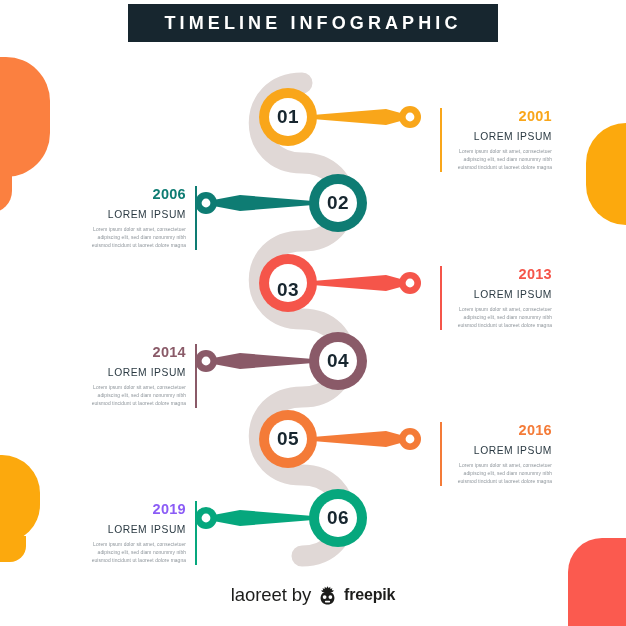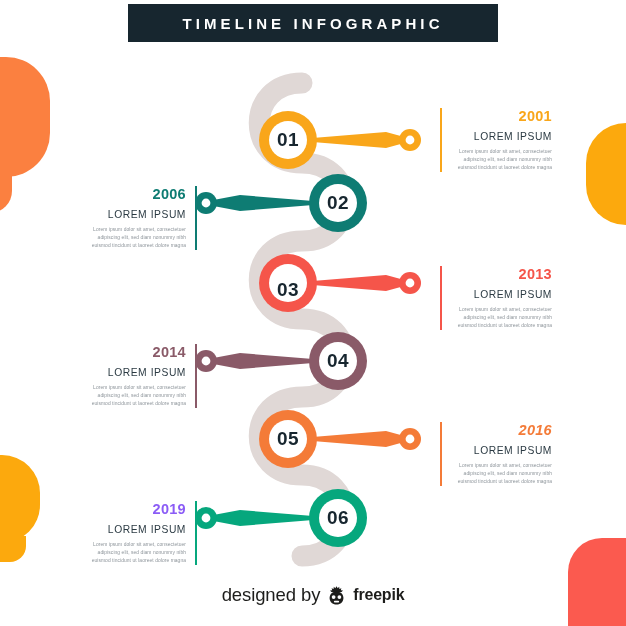--- a/index.html
+++ b/index.html
@@ -64,21 +64,21 @@
     position: absolute;
     left: 128px; top: 4px;
     width: 370px; height: 38px;
     background: #17262f;
     display: flex;
     align-items: center;
     justify-content: center;
   }
   .header-title {
     color: #ffffff;
-    font-size: 15px;
+    font-size: 18px;
     font-weight: bold;
     letter-spacing: 4.1px;
     white-space: nowrap;
   }
 
   
   .snake {
     position: absolute;
     left: 0; top: 0;
     width: 626px; height: 626px;
@@ -180,21 +180,21 @@
   <svg class="snake" viewBox="0 0 626 626" width="626" height="626">
     <path d="M 302 83
              C 245 83, 245 163, 302 163
              C 359 163, 359 241, 302 241
              C 245 241, 245 319, 302 319
              C 359 319, 359 397, 302 397
              C 245 397, 245 475, 302 475
              C 359 475, 359 556, 302 556" fill="none" stroke="#e0d8d6" stroke-width="21" stroke-linecap="round"></path>
   </svg>
 
-  <div class="marker" style="left:258px; top:110px;">
+  <div class="marker" style="left:258px; top:87px;">
     <svg width="180" height="60" viewBox="0 0 180 60">
       <path d="M 30 30 L 128 22 L 150 28 L 150 32 L 128 38 Z" fill="#f9a61a"></path>
       <circle cx="30" cy="30" r="29" fill="#f9a61a"></circle>
       <circle cx="30" cy="30" r="19" fill="#ffffff"></circle>
       <circle cx="152" cy="30" r="11" fill="#f9a61a"></circle>
       <circle cx="152" cy="30" r="4.4" fill="#ffffff"></circle>
     </svg>
     <div class="marker-num" style="left:7px; top:7px;">01</div>
   </div>
   <div class="entry right" style="left:440px; top:108px; border-left-color:#f9a61a;">
@@ -255,21 +255,21 @@
     <svg width="180" height="60" viewBox="0 0 180 60">
       <path d="M 30 30 L 128 22 L 150 28 L 150 32 L 128 38 Z" fill="#f47b38"></path>
       <circle cx="30" cy="30" r="29" fill="#f47b38"></circle>
       <circle cx="30" cy="30" r="19" fill="#ffffff"></circle>
       <circle cx="152" cy="30" r="11" fill="#f47b38"></circle>
       <circle cx="152" cy="30" r="4.4" fill="#ffffff"></circle>
     </svg>
     <div class="marker-num" style="left:7px; top:7px;">05</div>
   </div>
   <div class="entry right" style="left:440px; top:422px; border-left-color:#f47b38;">
-    <div class="entry-year" style="color:#f47b38;font-style:italic;">2016</div>
+    <div class="entry-year" style="color:#f47b38;">2016</div>
     <div class="entry-sub">LOREM IPSUM</div>
     <div class="entry-body">Lorem ipsum dolor sit amet, consectetuer adipiscing elit, sed diam nonummy nibh euismod tincidunt ut laoreet dolore magna</div>
   </div>
 
   <div class="marker" style="left:188px; top:488px;">
     <svg width="180" height="60" viewBox="0 0 180 60">
       <path d="M 150 30 L 52 22 L 20 28 L 20 32 L 52 38 Z" fill="#06a77d"></path>
       <circle cx="150" cy="30" r="29" fill="#06a77d"></circle>
       <circle cx="150" cy="30" r="19" fill="#ffffff"></circle>
       <circle cx="18" cy="30" r="11" fill="#06a77d"></circle>
@@ -277,21 +277,21 @@
     </svg>
     <div class="marker-num" style="left:127px; top:7px;">06</div>
   </div>
   <div class="entry left" style="left:90px; top:501px; border-right-color:#06a77d;">
     <div class="entry-year" style="color:#8b5cf6;">2019</div>
     <div class="entry-sub">LOREM IPSUM</div>
     <div class="entry-body">Lorem ipsum dolor sit amet, consectetuer adipiscing elit, sed diam nonummy nibh euismod tincidunt ut laoreet dolore magna</div>
   </div>
 
   <div class="footer">
-    <span class="footer-text">designed by</span>
+    <span class="footer-text">laoreet by</span>
     <svg class="footer-logo" width="21" height="21" viewBox="0 0 24 24">
       <path d="M12 1.3 L13.4 3.6 L15.1 1.9 L15.3 4.6 L17.6 3.6 L16.9 6.1
                L19.4 6.2 L17.8 8.0 L12 8.0 L6.2 8.0 L4.6 6.2 L7.1 6.1
                L6.4 3.6 L8.7 4.6 L8.9 1.9 L10.6 3.6 Z" fill="#1d1d1b"></path>
       <path d="M12 7.4 C7.3 7.4 4.1 10.6 4.1 14.9 C4.1 19.2 7.3 22.4 12 22.4
                C16.7 22.4 19.9 19.2 19.9 14.9 C19.9 10.6 16.7 7.4 12 7.4 Z" fill="#1d1d1b"></path>
       <circle cx="8.7" cy="13.8" r="2.15" fill="#ffffff"></circle>
       <circle cx="15.3" cy="13.8" r="2.15" fill="#ffffff"></circle>
       <rect x="9.0" y="18.1" width="6.0" height="1.9" rx="0.95" fill="#ffffff"></rect>
     </svg>

